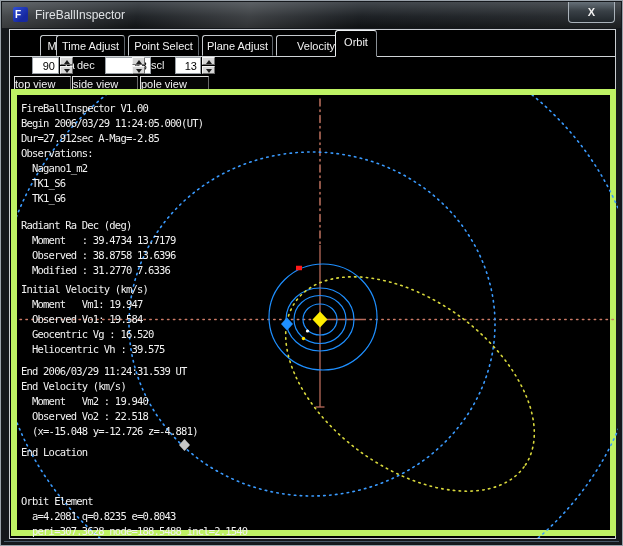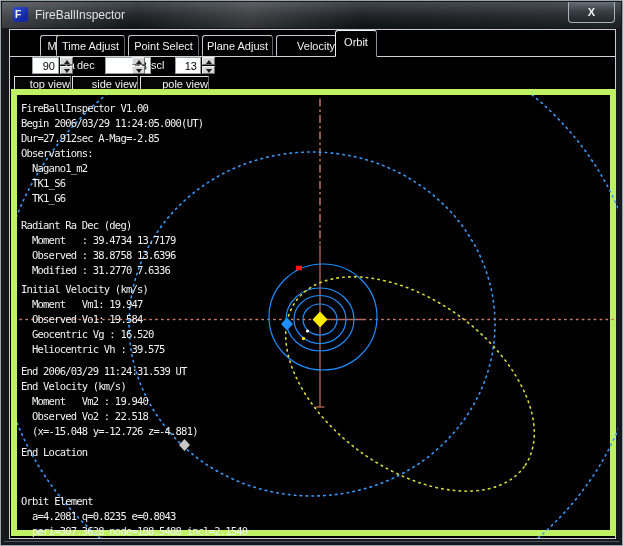--- a/index.html
+++ b/index.html
@@ -55,21 +55,21 @@
   .spin-btn { position:absolute; left:0; width:13px; height:8px; background:#d6d6d6;
     border:1px solid; border-color:#f4f4f4 #6e6e6e #6e6e6e #f4f4f4; }
   .spin-btn.up { top:0; } .spin-btn.down { top:9px; }
   .spin-btn i { position:absolute; left:3px; width:0; height:0; border-style:solid; }
   .spin-btn.up i   { top:2px; border-width:0 3px 4px 3px; border-color:transparent transparent #1a1a1a transparent; }
   .spin-btn.down i { top:2px; border-width:4px 3px 0 3px; border-color:#1a1a1a transparent transparent transparent; }
 
   
   .btn-row { position:absolute; left:0; top:46px; height:16px; right:0; }
   .view-btn { position:absolute; top:0; height:16px; background:#060606; color:#f2f2f2;
-    font-size:11px; text-align:right; line-height:14px;
+    font-size:11px; text-align:left; line-height:14px;
     border:1px solid; border-color:#e2e2e2 #6a6a6a #6a6a6a #e2e2e2; cursor:default; }
 
   
   .canvas { position:absolute; left:1px; top:59px; width:605px; height:447px;
     border:6px solid #bef264; background:#000; }
   .canvas svg { position:absolute; left:0; top:0; }
   .info-line { position:absolute; left:4px; white-space:pre; color:#f2f2f2;
     font-family:"DejaVu Sans Mono", monospace; font-size:10.5px; letter-spacing:-0.8px;
     line-height:15px; height:15px; }
 </style>

